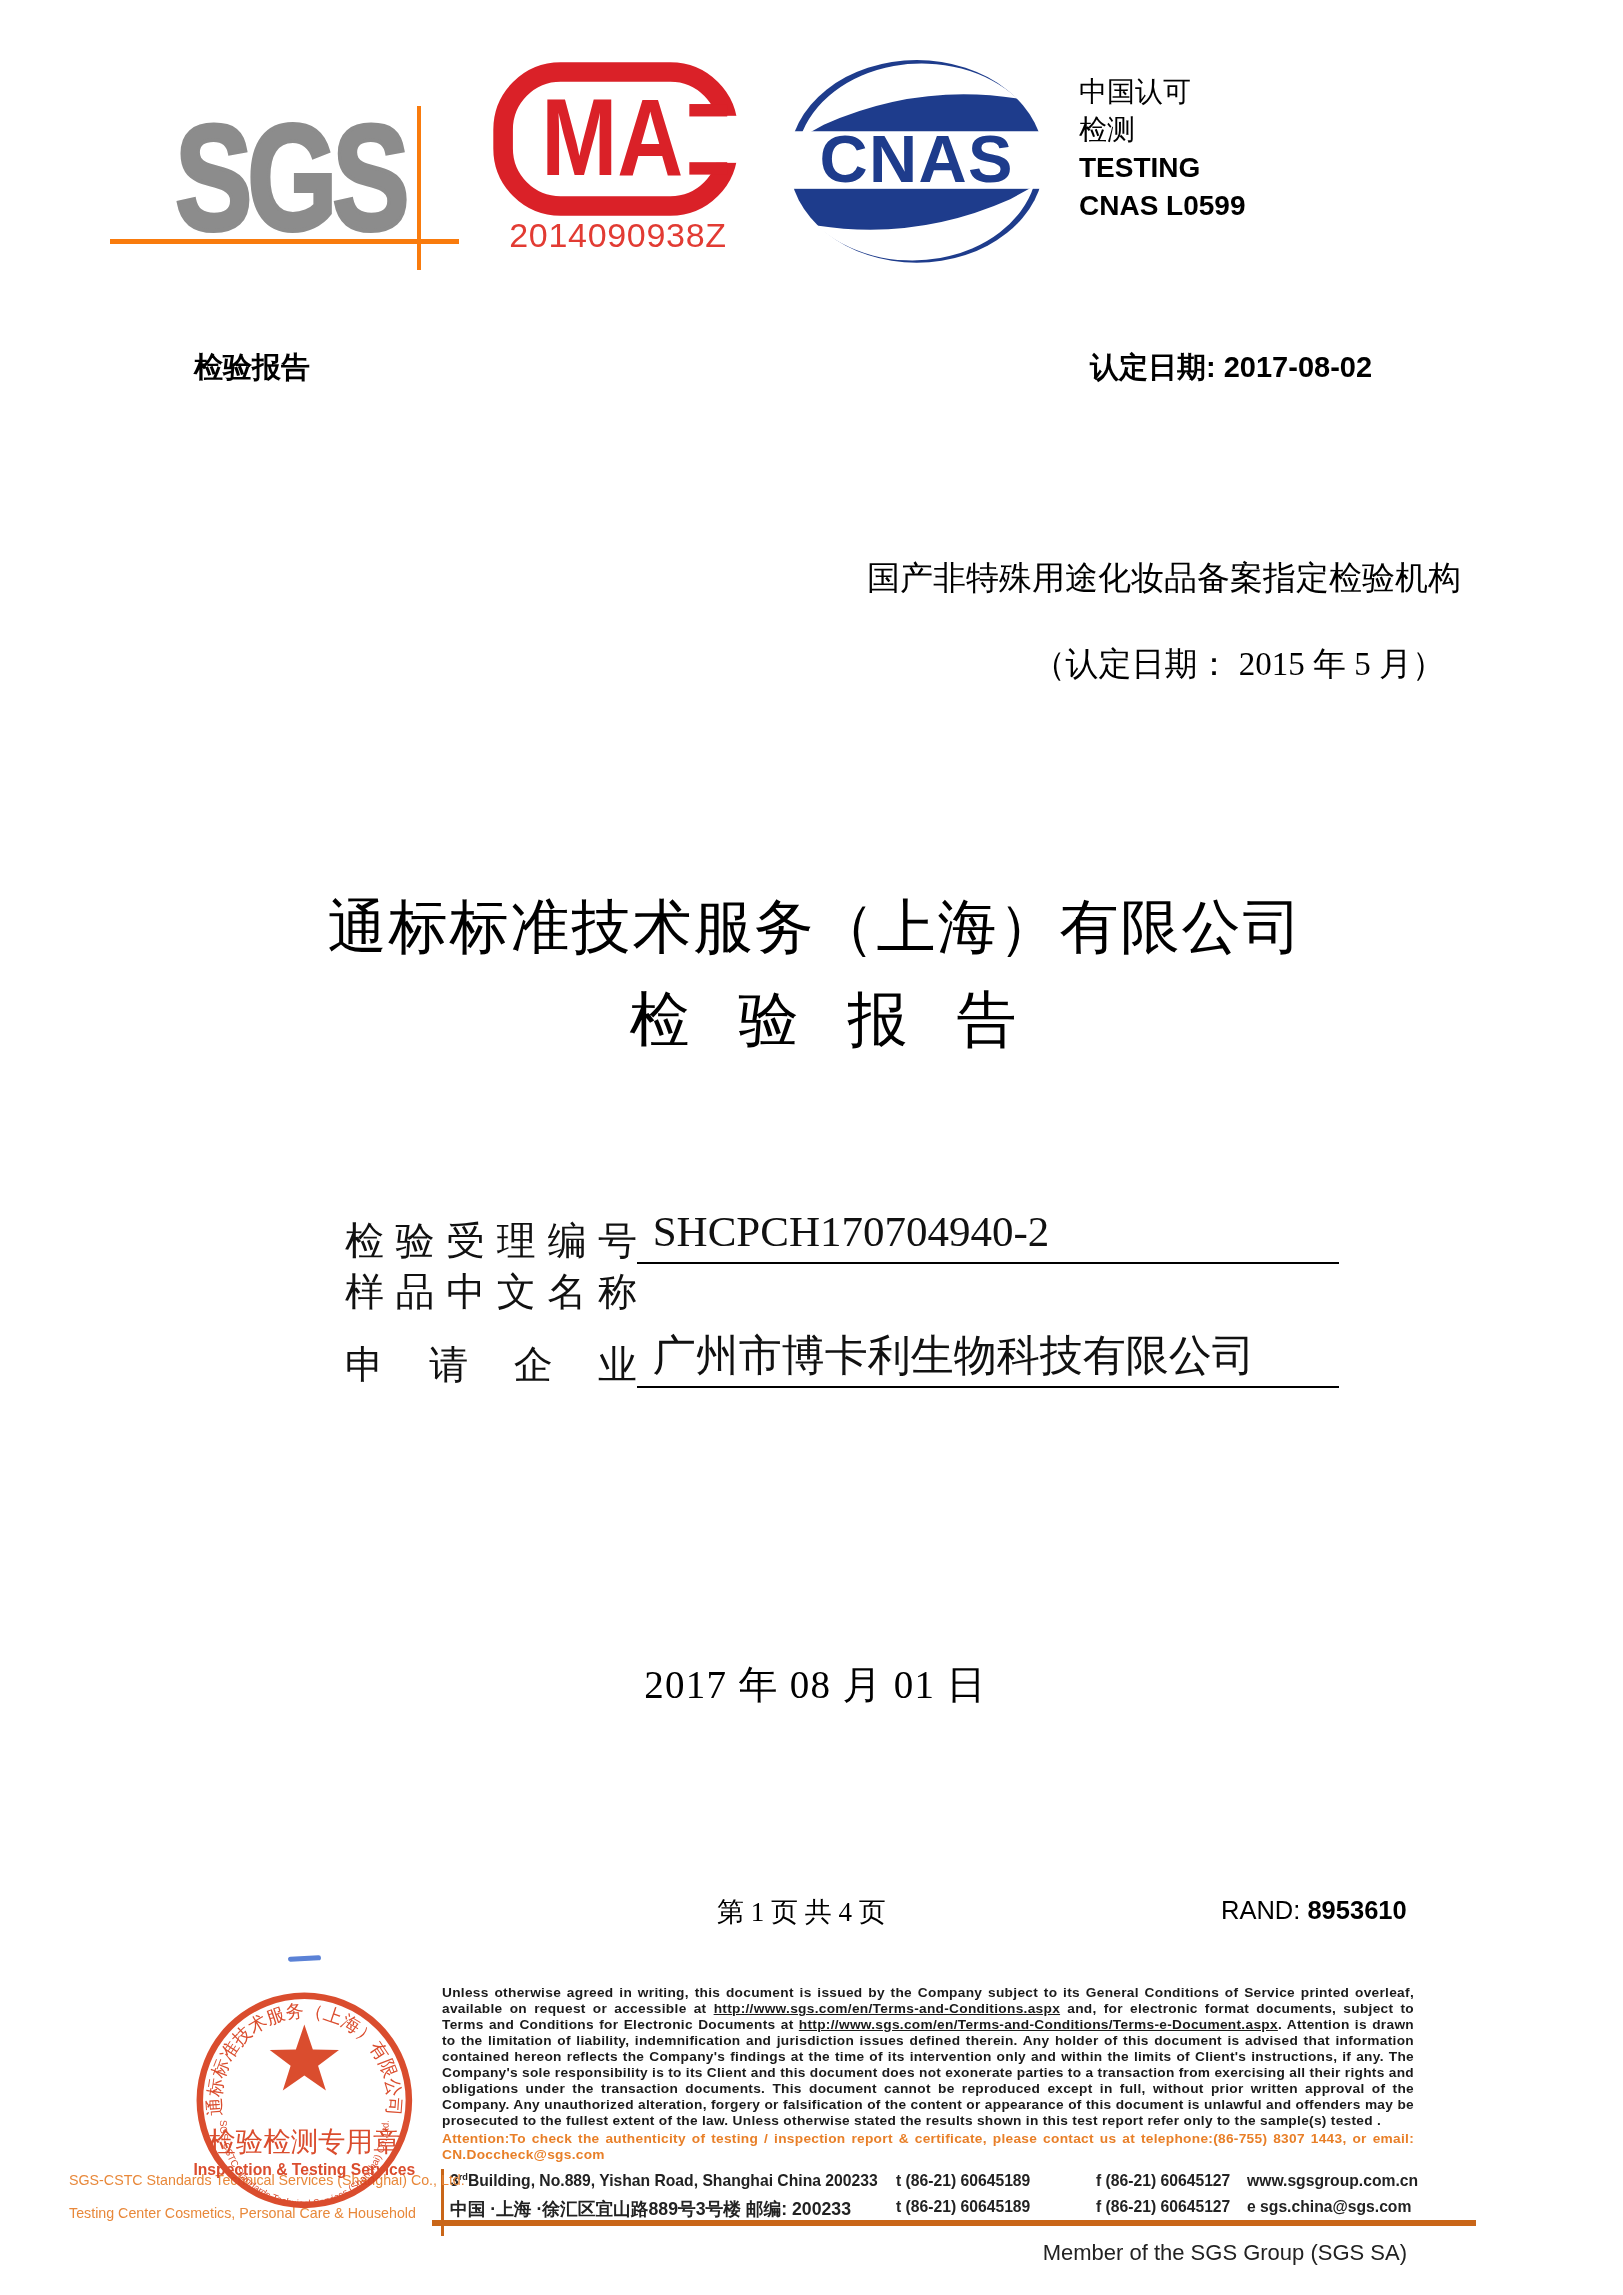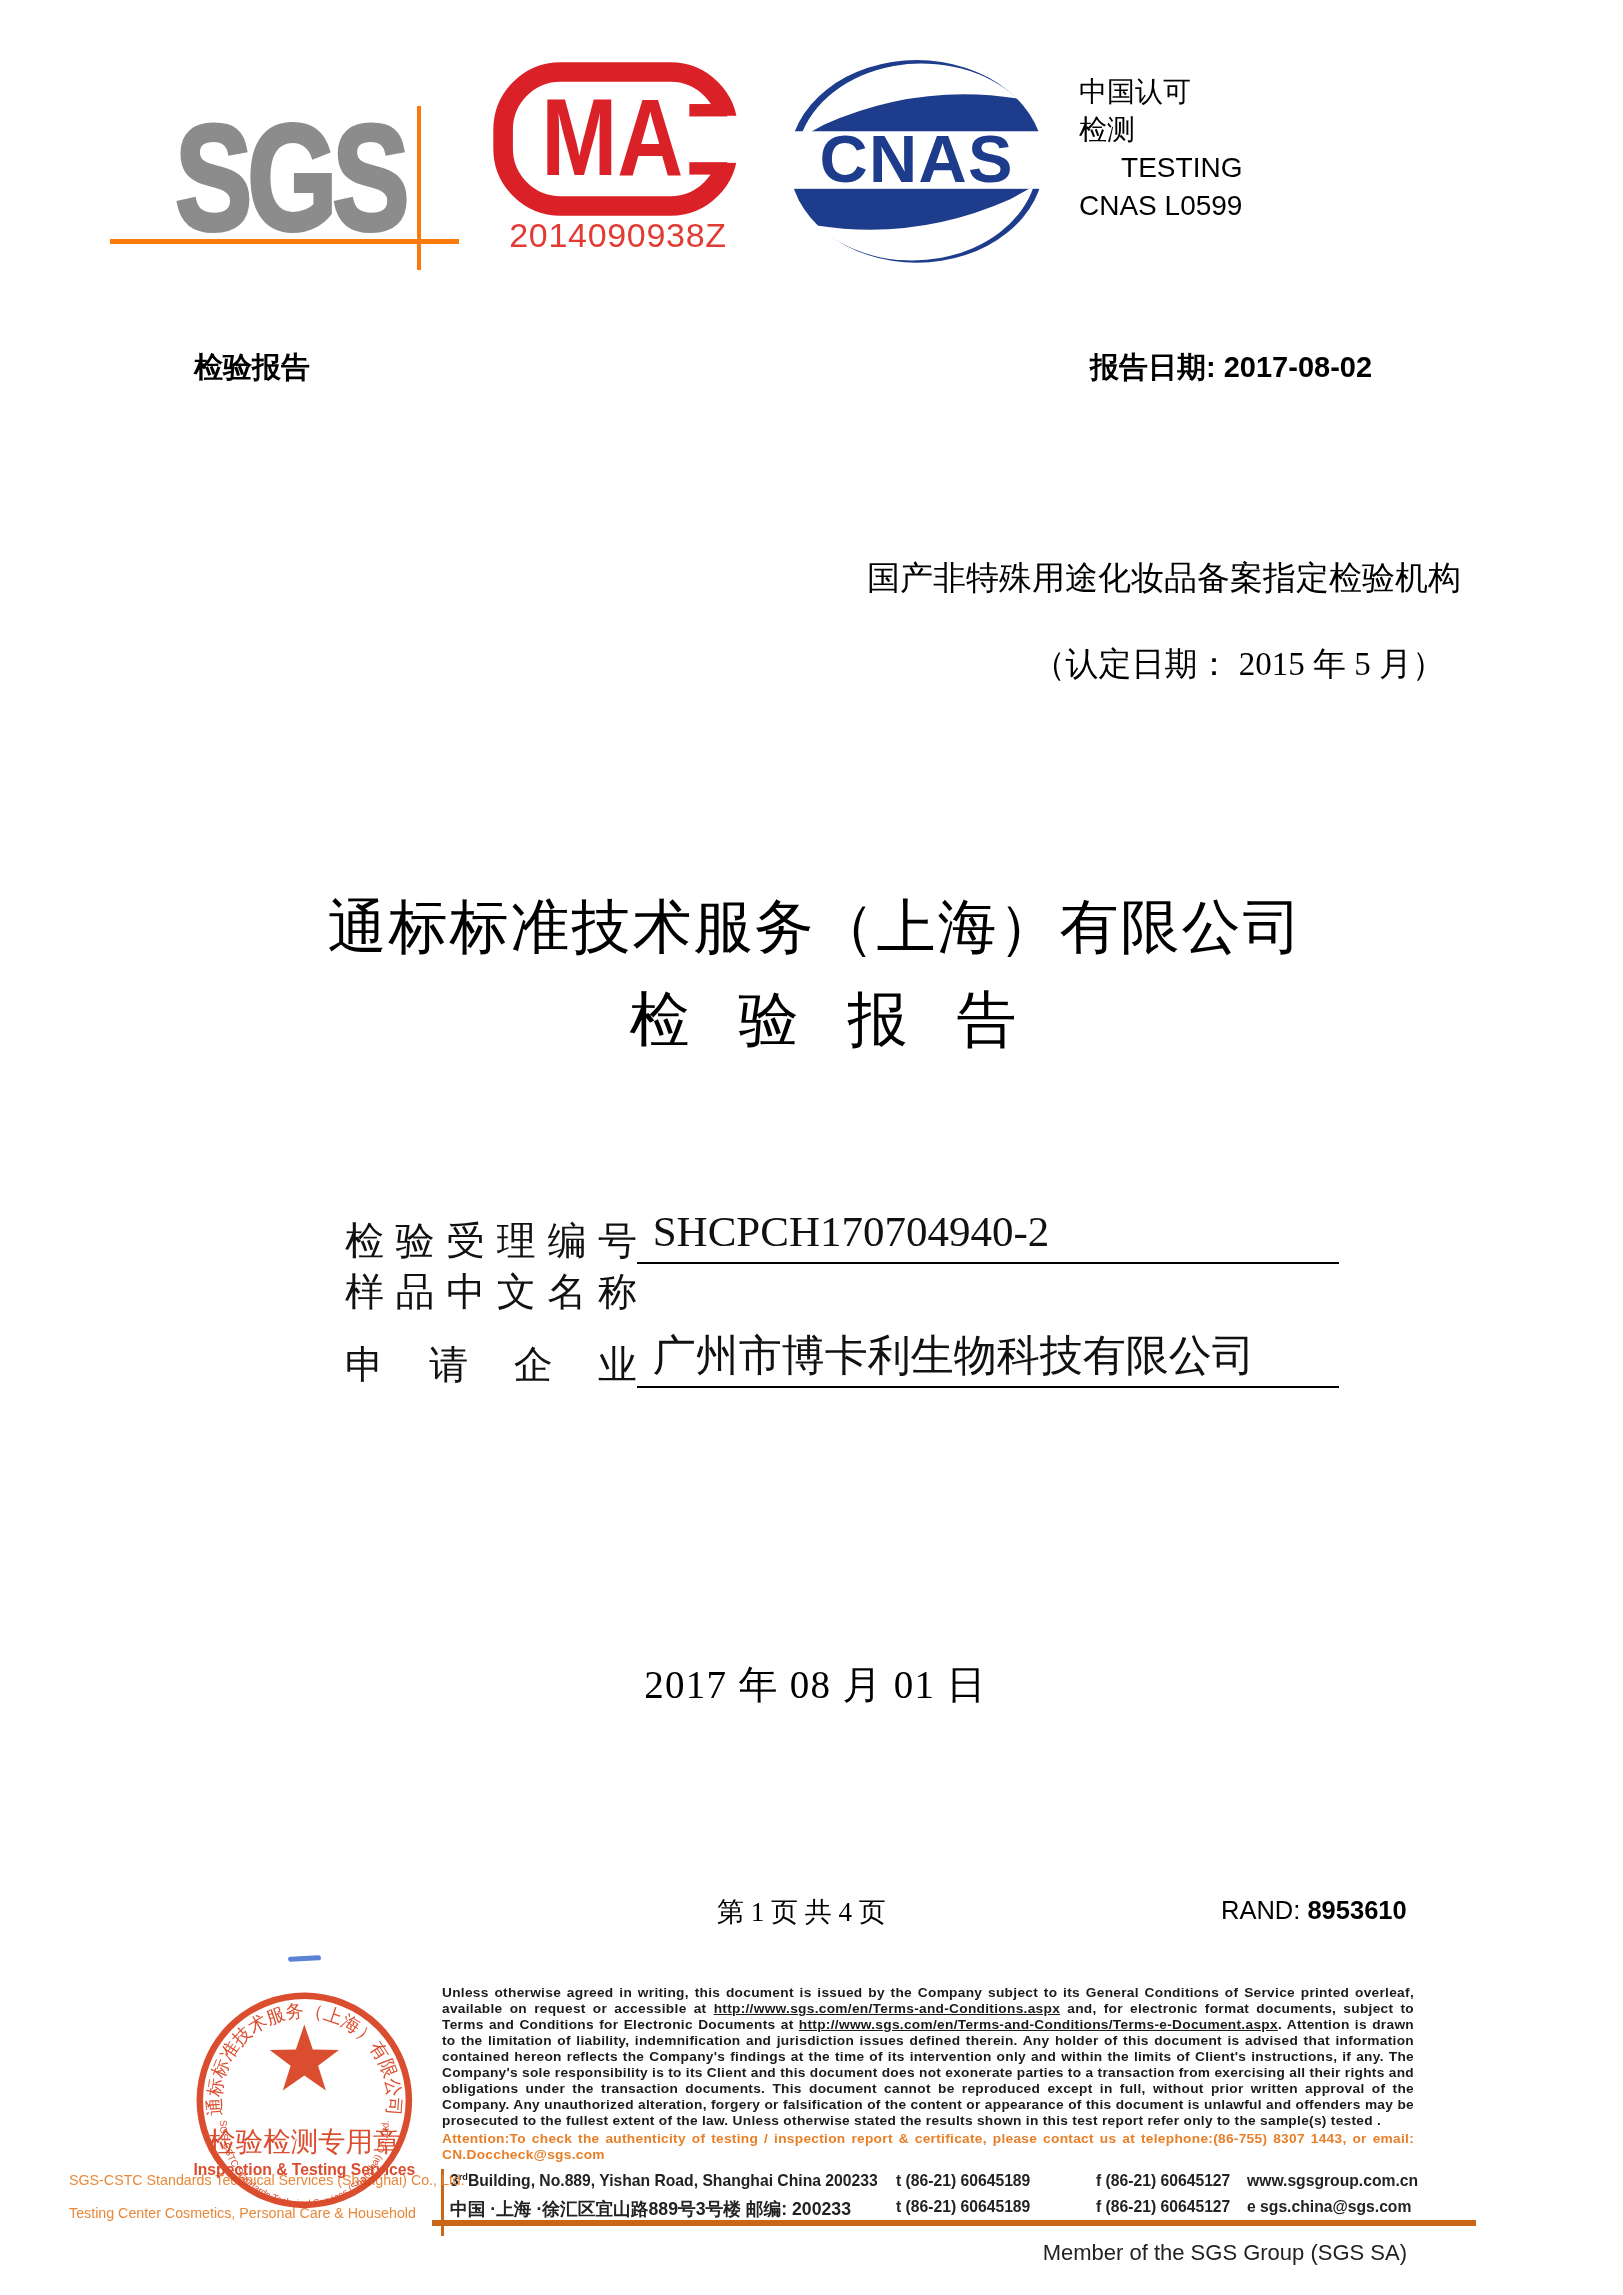--- a/index.html
+++ b/index.html
@@ -15,21 +15,21 @@
             letter-spacing:-6.5px;line-height:1;transform:scale(0.80,1.04);transform-origin:left top;
             -webkit-text-stroke:3.9px #8c8c8c;}
   .sgs-underline{left:110px;top:239px;width:349px;height:4.6px;background:#f97b0d;}
   .sgs-vline{left:417px;top:106px;width:3.9px;height:164px;background:#f97b0d;}
   .cma-svg{left:492px;top:62px;}
   .cma-number{left:487px;top:216px;width:262px;text-align:center;font-size:34px;
               color:#e23b33;letter-spacing:0.7px;font-weight:400;}
   .cnas-svg{left:787px;top:58px;}
   .accred{left:1079px;top:73px;line-height:38px;font-size:28px;color:#000;}
   .accred .cn{font-weight:400;}
-  .accred .en{font-weight:400;text-align:right;}
+  .accred .en{font-weight:700;}
 
   
   .hdr{top:348px;font-size:29px;font-weight:700;color:#000;}
   .hdr-left{left:194px;}
   .hdr-mid{left:497px;}
   .hdr-right{left:1090px;}
 
   
   .notice1{right:170px;top:556px;font-size:33px;color:#000;}
   .notice2{right:186px;top:642px;font-size:33px;color:#000;}
@@ -106,21 +106,21 @@
 
   <div class="abs accred sans">
     <div class="cn">中国认可</div>
     <div class="cn">检测</div>
     <div class="en">TESTING</div>
     <div class="en">CNAS L0599</div>
   </div>
 
   <div class="abs hdr hdr-left nowrap">检验报告</div>
   <div class="abs hdr hdr-right nowrap">
-    <span>报告日期:</span>
+    <span>认定日期:</span>
     <span>2017-08-02</span>
   </div>
 
   <div class="abs notice1 serif nowrap">国产非特殊用途化妆品备案指定检验机构</div>
   <div class="abs notice2 serif nowrap">（认定日期：  2015 年 5  月）</div>
 
   <div class="abs title-company serif nowrap">通标标准技术服务（上海）有限公司</div>
   <div class="abs title-report serif nowrap">检 验 报 告</div>
 
   <div class="abs field-row fr1">

